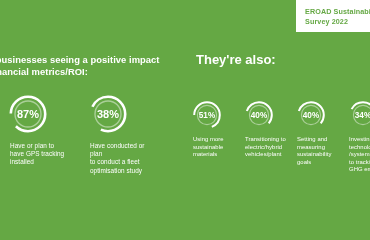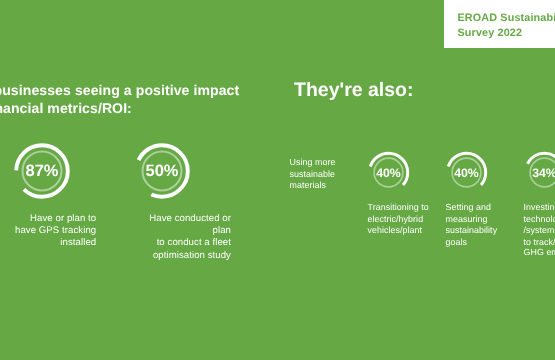--- a/index.html
+++ b/index.html
@@ -51,21 +51,21 @@
     display:flex; align-items:center; justify-content:center;
     color:#ffffff; font-weight:bold;
   }
   .group-left .stat-value { font-size:11px; }
   .group-right .stat-value { font-size:8.2px; }
 
   .stat-label {
     color:#ffffff; letter-spacing:0.05px;
     white-space:pre-line;
   }
-  .group-left .stat { width:66px;text-align:right; }
+  .group-left .stat { width:66px; }
   .group-left .stat-label { font-size:6.4px; line-height:8.2px; margin-top:8px; padding-left:2px; }
   .group-right .stat { width:42px; }
   .group-right .stat-label { font-size:5.9px; line-height:7.6px; margin-top:6px; padding-left:1px; }
 </style>
 </head>
 <body>
 
 <div class="slide">
 
   <div class="header-badge">
@@ -91,32 +91,39 @@
 have GPS tracking
 installed</div>
     </div>
 
     <div class="stat">
       <div class="stat-ring-wrap">
         <svg width="40" height="40" viewBox="0 0 40 40" aria-hidden="true">
           <circle cx="20" cy="20" r="13" fill="none" stroke="rgba(255,255,255,0.45)" stroke-width="1.4"></circle>
           <circle cx="20" cy="20" r="17.2" fill="none" stroke="#ffffff" stroke-width="2.6" stroke-linecap="butt" stroke-dasharray="81 27" stroke-dashoffset="20" transform="rotate(-90 20 20)"></circle>
         </svg>
-        <div class="stat-value">50%</div>
+        <div class="stat-value">38%</div>
       </div>
       <div class="stat-label">Have conducted or plan
 to conduct a fleet
 optimisation study</div>
     </div>
 
   </div>
 
   <div class="group-right">
 
     <div class="stat">
+      <div class="stat-ring-wrap">
+        <svg width="30" height="30" viewBox="0 0 30 30" aria-hidden="true">
+          <circle cx="15" cy="15" r="9.6" fill="none" stroke="rgba(255,255,255,0.45)" stroke-width="1.1"></circle>
+          <circle cx="15" cy="15" r="12.8" fill="none" stroke="#ffffff" stroke-width="2" stroke-dasharray="55 25" stroke-dashoffset="20" transform="rotate(-90 15 15)"></circle>
+        </svg>
+        <div class="stat-value">51%</div>
+      </div>
       <div class="stat-label">Using more
 sustainable
 materials</div>
     </div>
 
     <div class="stat">
       <div class="stat-ring-wrap">
         <svg width="30" height="30" viewBox="0 0 30 30" aria-hidden="true">
           <circle cx="15" cy="15" r="9.6" fill="none" stroke="rgba(255,255,255,0.45)" stroke-width="1.1"></circle>
           <circle cx="15" cy="15" r="12.8" fill="none" stroke="#ffffff" stroke-width="2" stroke-dasharray="45 35" stroke-dashoffset="16" transform="rotate(-90 15 15)"></circle>

